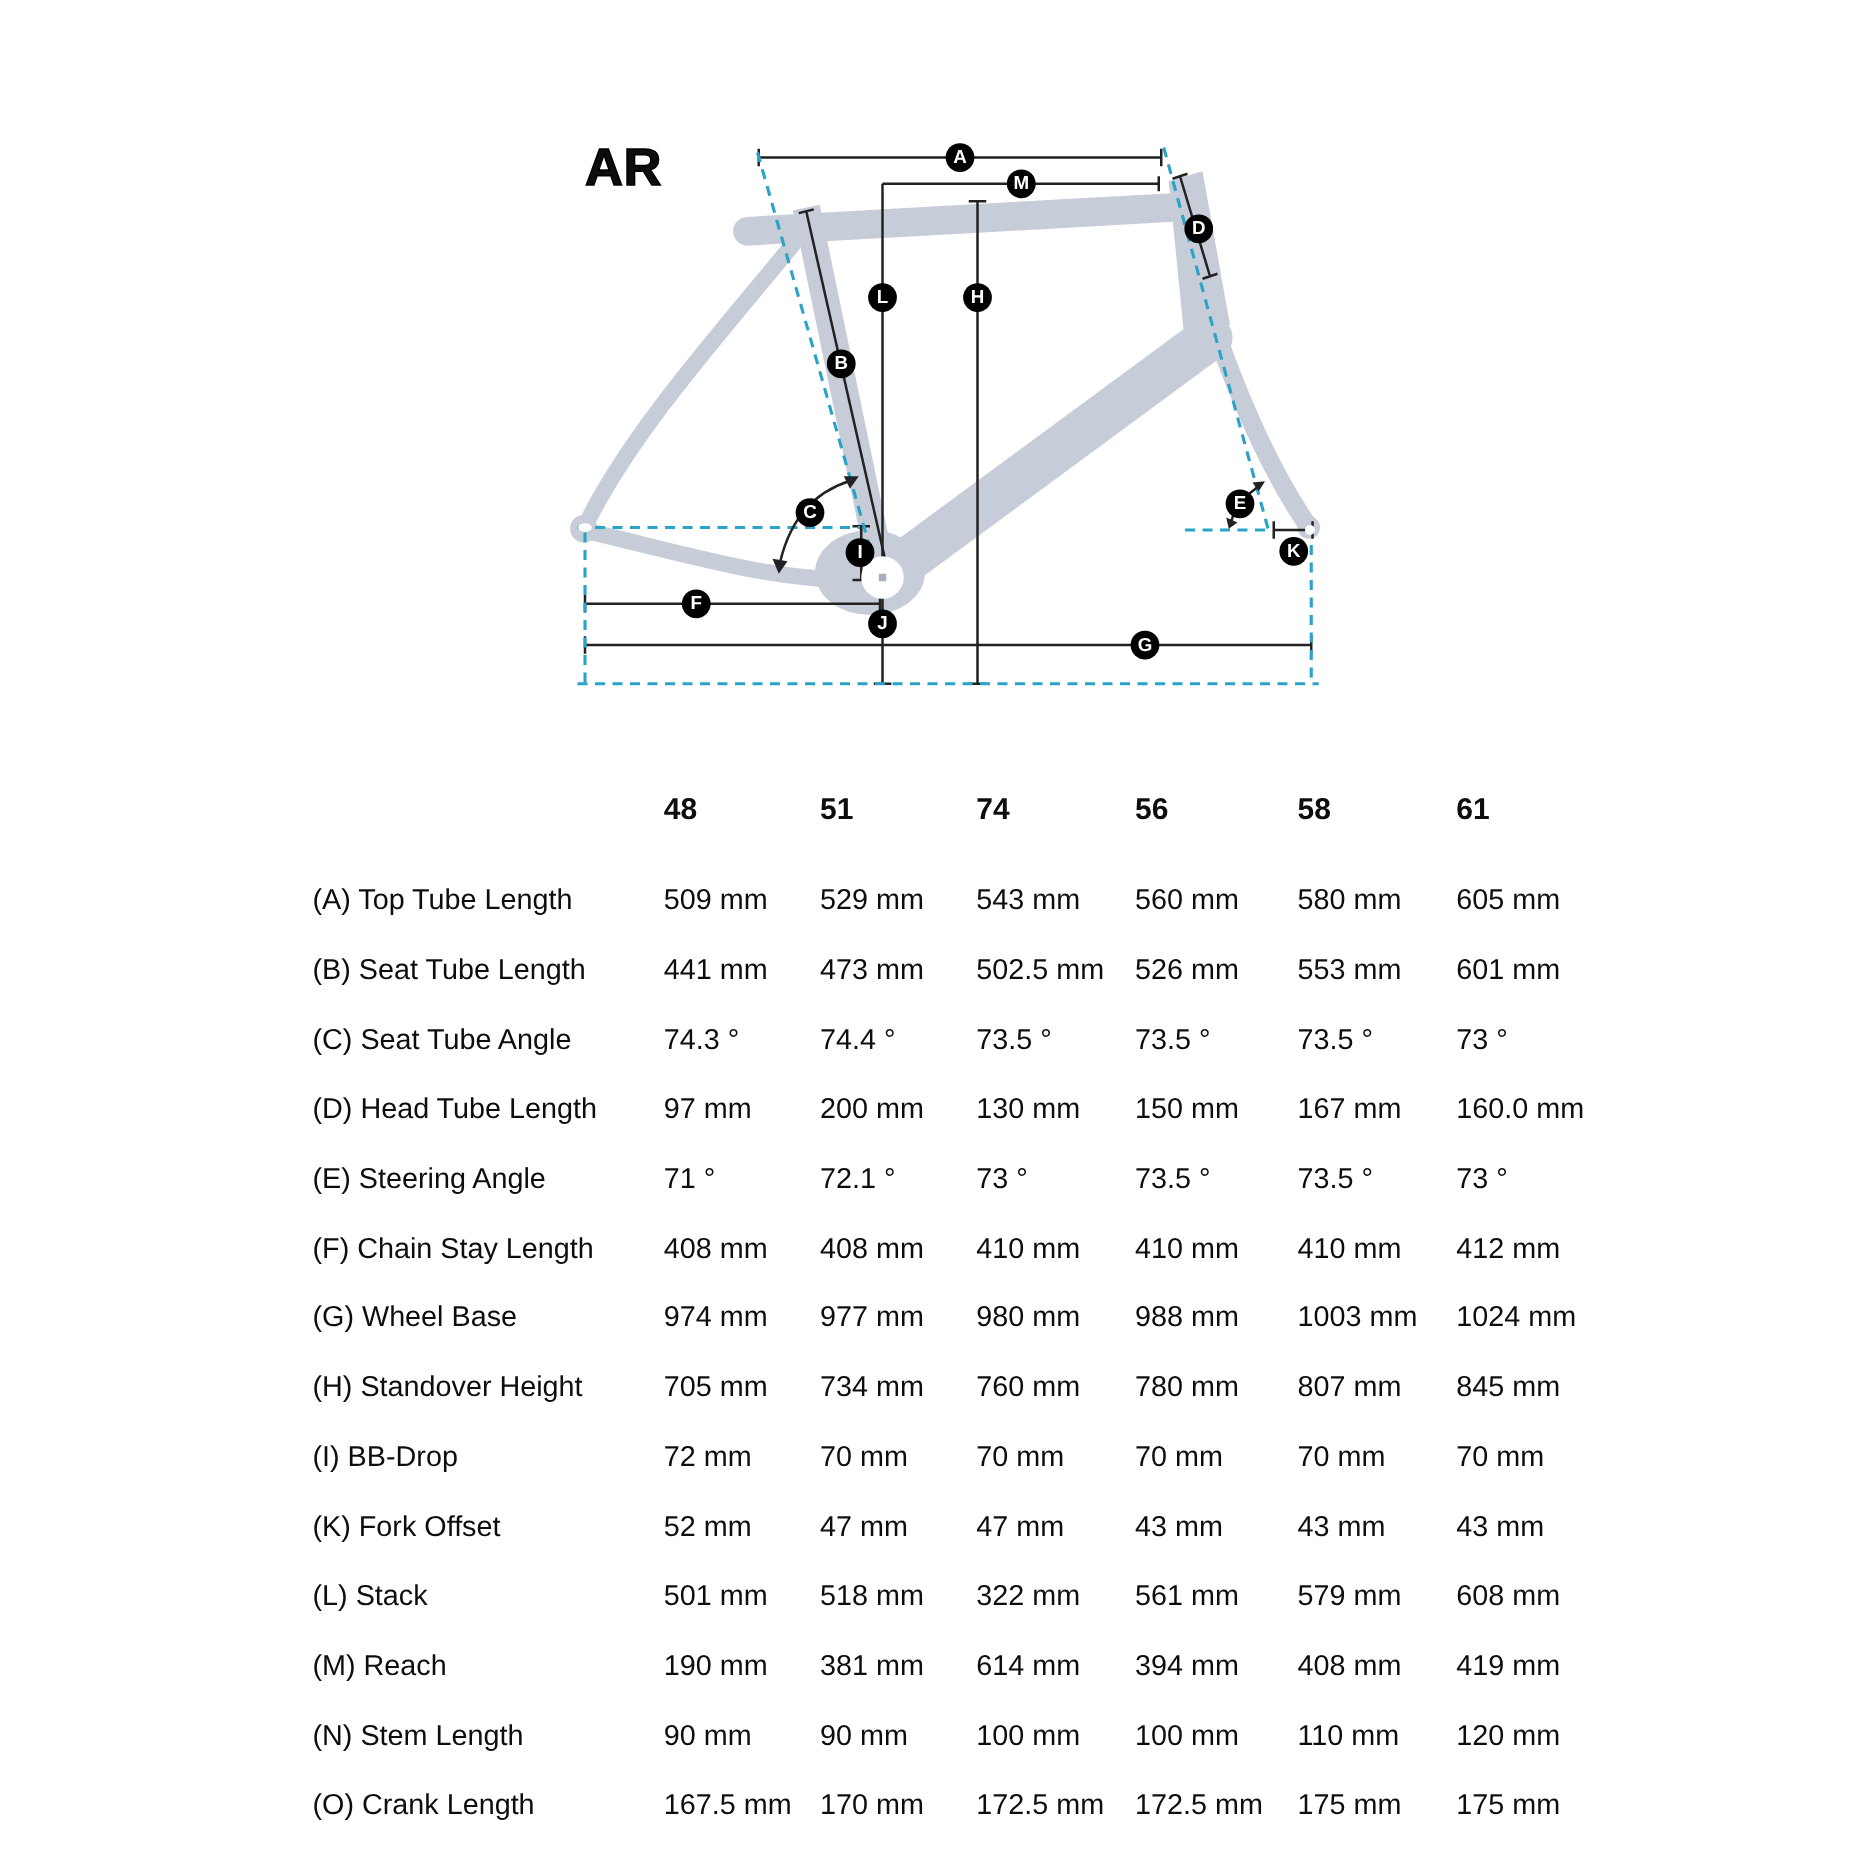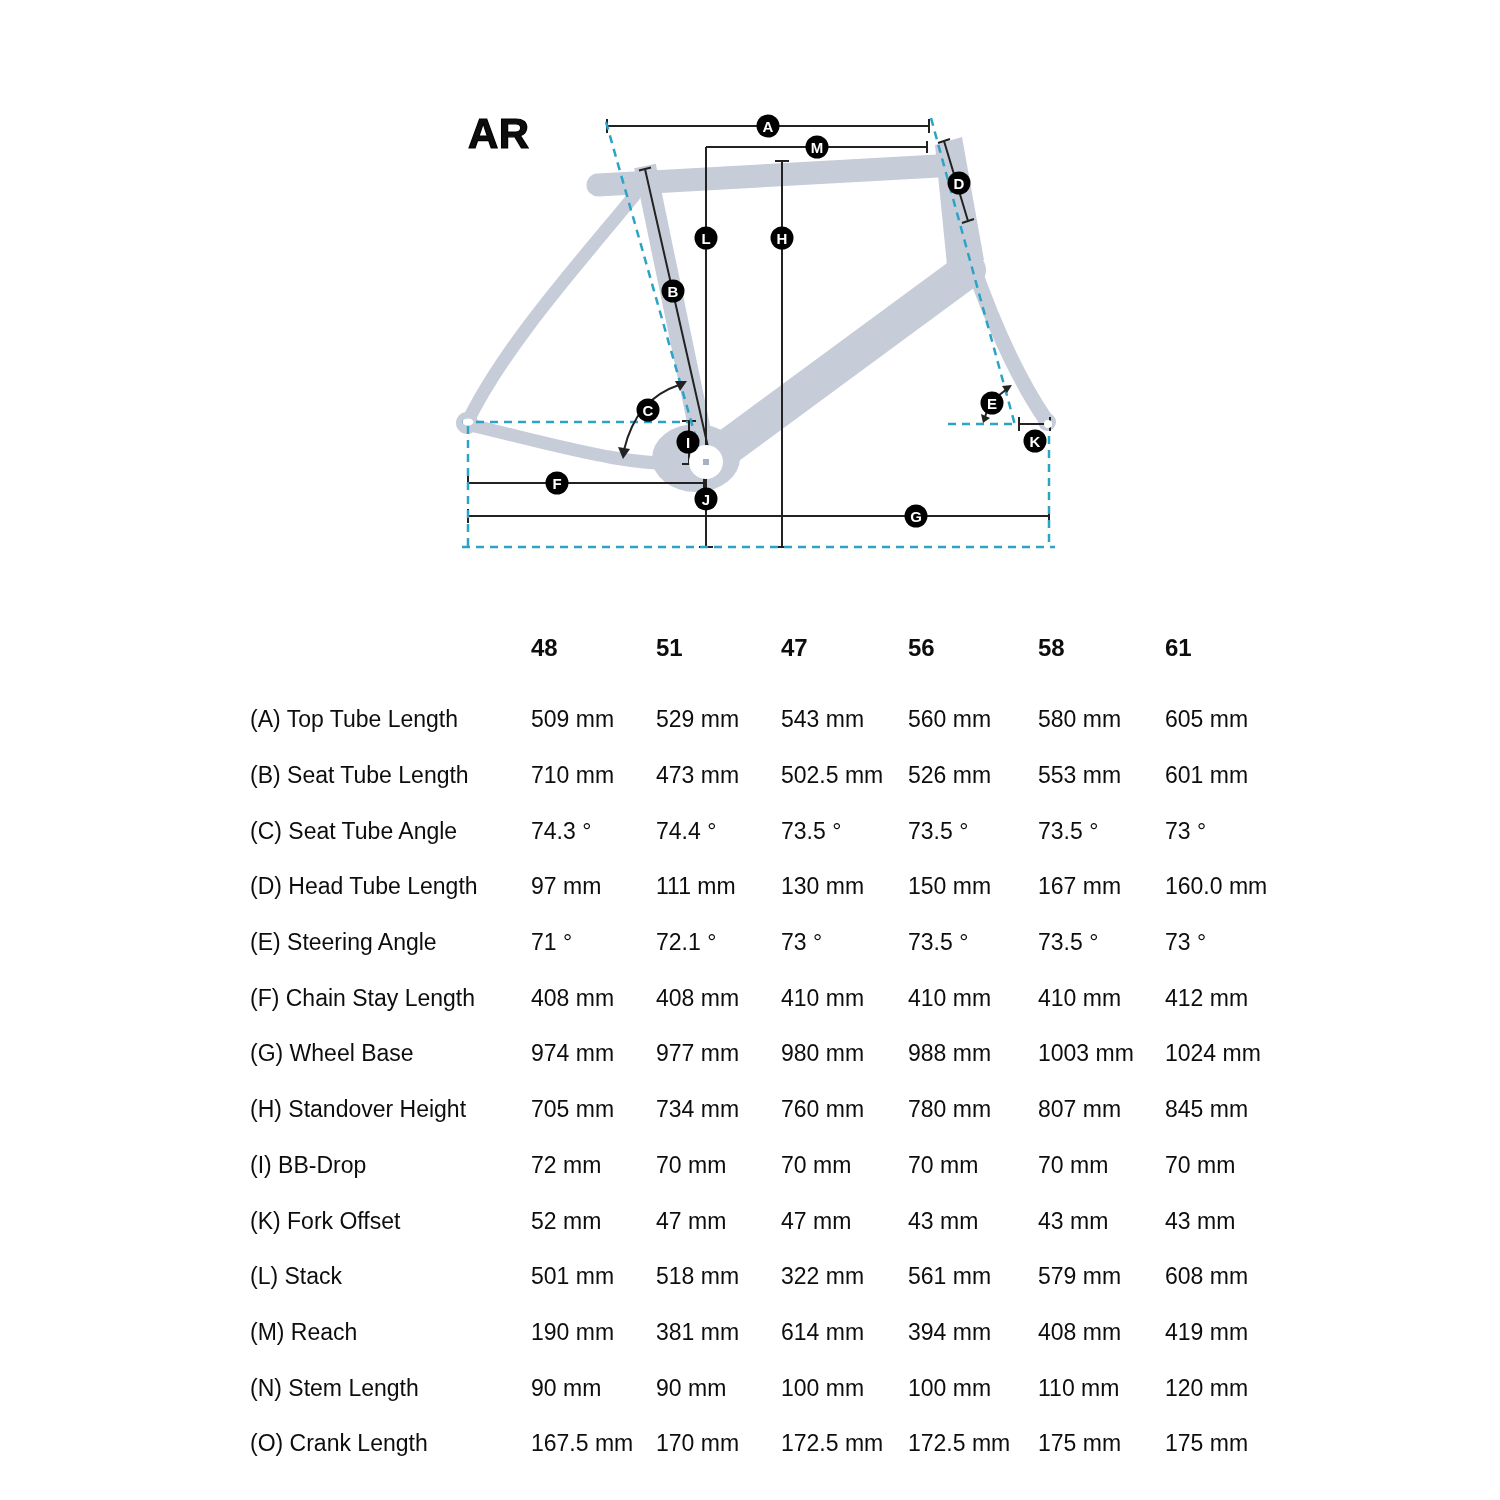--- a/index.html
+++ b/index.html
@@ -95,57 +95,57 @@
     <div class="badge" style="left:557px;top:483px">F</div>
     <div class="badge" style="left:706px;top:499px">J</div>
     <div class="badge" style="left:916px;top:516px">G</div>
   </div>
 
   <div class="geo-table">
     <div class="trow thead">
       <div class="cell"></div>
       <div class="cell">48</div>
       <div class="cell">51</div>
-      <div class="cell">47</div>
+      <div class="cell">74</div>
       <div class="cell">56</div>
       <div class="cell">58</div>
       <div class="cell">61</div>
     </div>
 
     <div class="trow">
       <div class="cell">(A) Top Tube Length</div>
       <div class="cell">509 mm</div>
       <div class="cell">529 mm</div>
       <div class="cell">543 mm</div>
       <div class="cell">560 mm</div>
       <div class="cell">580 mm</div>
       <div class="cell">605 mm</div>
     </div>
     <div class="trow">
       <div class="cell">(B) Seat Tube Length</div>
-      <div class="cell">710 mm</div>
+      <div class="cell">441 mm</div>
       <div class="cell">473 mm</div>
       <div class="cell">502.5 mm</div>
       <div class="cell">526 mm</div>
       <div class="cell">553 mm</div>
       <div class="cell">601 mm</div>
     </div>
     <div class="trow">
       <div class="cell">(C) Seat Tube Angle</div>
       <div class="cell">74.3 °</div>
       <div class="cell">74.4 °</div>
       <div class="cell">73.5 °</div>
       <div class="cell">73.5 °</div>
       <div class="cell">73.5 °</div>
       <div class="cell">73 °</div>
     </div>
     <div class="trow">
       <div class="cell">(D) Head Tube Length</div>
       <div class="cell">97 mm</div>
-      <div class="cell">111 mm</div>
+      <div class="cell">200 mm</div>
       <div class="cell">130 mm</div>
       <div class="cell">150 mm</div>
       <div class="cell">167 mm</div>
       <div class="cell">160.0 mm</div>
     </div>
     <div class="trow">
       <div class="cell">(E) Steering Angle</div>
       <div class="cell">71 °</div>
       <div class="cell">72.1 °</div>
       <div class="cell">73 °</div>

